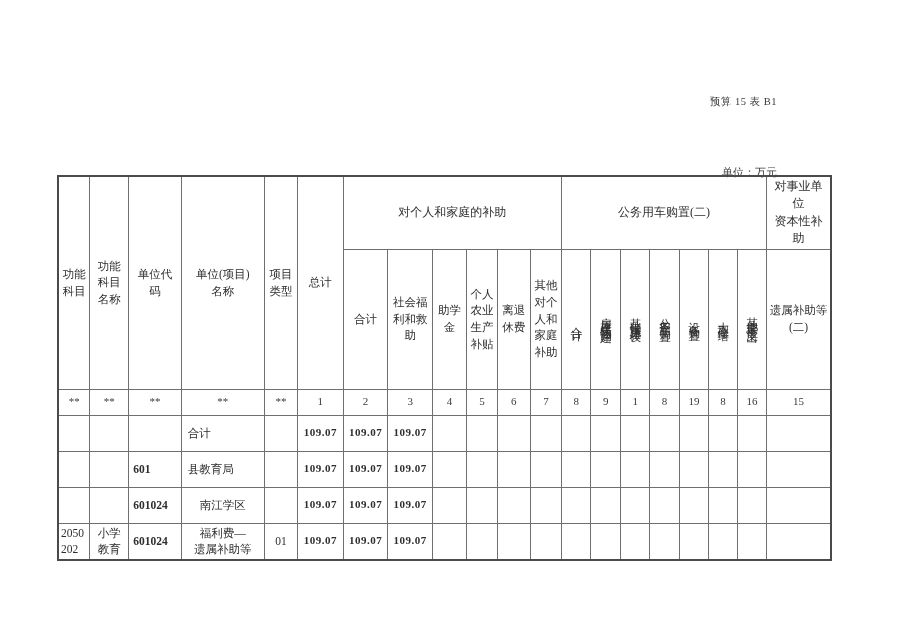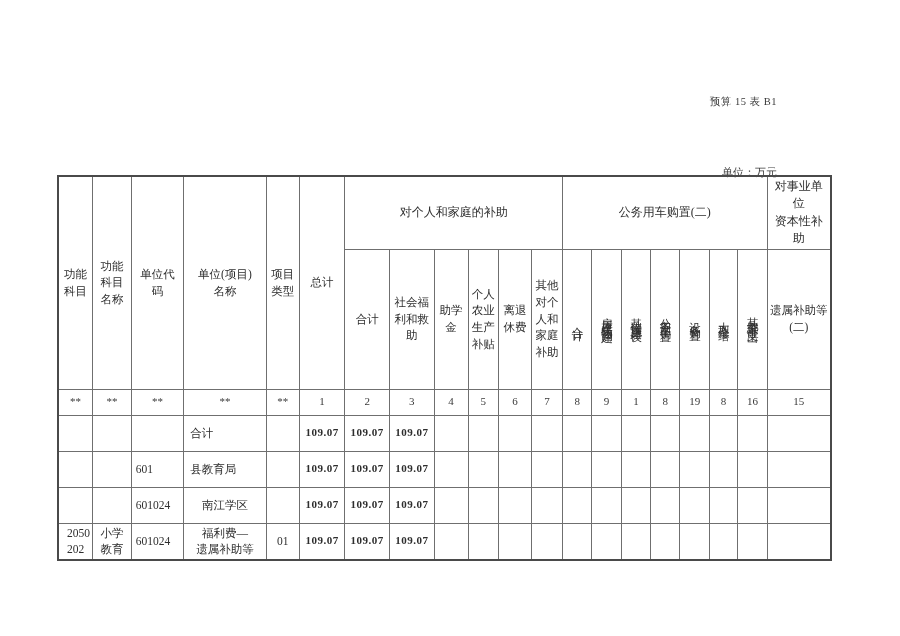--- a/index.html
+++ b/index.html
@@ -42,22 +42,22 @@
   .budget-table th.group{font-size:12px;}
   .budget-table th.vert span{
     writing-mode:vertical-rl;
     text-orientation:upright;
     letter-spacing:2.5px;
     line-height:1.1;
     display:inline-block;
     white-space:normal;
   }
   .budget-table td.idx{font-size:11px;color:#3a3a3a;}
-  .budget-table td.code{text-align:left;padding-left:4px;}
-  .budget-table td.fcode{text-align:left;padding-left:8px;margin-top:36px;}
+  .budget-table td.code{text-align:left;padding-left:4px;font-weight:bold;}
+  .budget-table td.fcode{text-align:left;padding-left:2px;margin-top:36px;}
   .budget-table td.name-left{text-align:left;padding-left:6px;}
   .budget-table td.num{font-size:11px;letter-spacing:.5px;font-weight:bold;}
 </style>
 </head>
 <body>
 
 <div class="page">
   <div class="doc-number">预算 15 表 B1</div>
   <div class="unit-note">单位：万元</div>
   <table class="budget-table">

